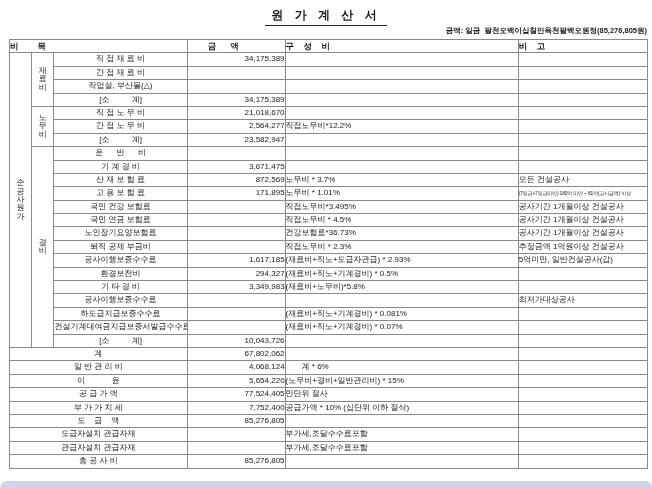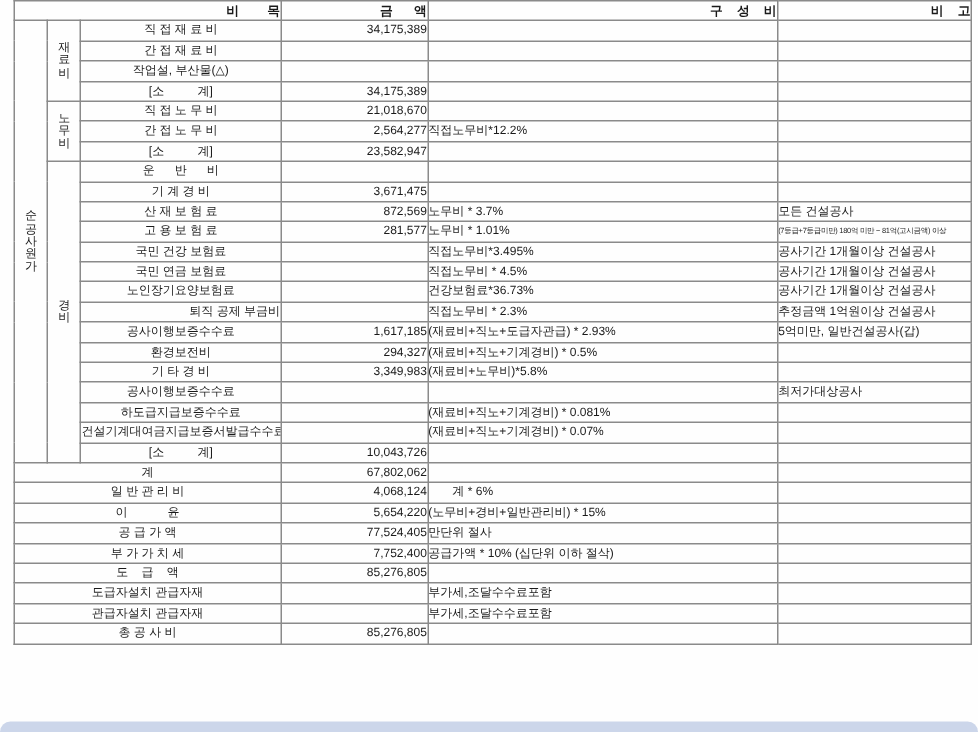--- a/index.html
+++ b/index.html
@@ -38,21 +38,21 @@
     border:1px solid #8a8a8a;
     font-size:8px;
     height:12.4px;
     padding:0;
     line-height:1.05;
     overflow:hidden;
     vertical-align:middle;
   }
   table.cost th {
     font-weight:bold; font-size:8.5px;
-    text-align:right; white-space:pre;
+    text-align:left; white-space:pre;
     border-bottom:1px solid #555;
   }
   .c-item  { text-align:center; white-space:pre; }
   .c-merged{ text-align:center; }
   .c-amount{ text-align:right; padding-right:4px; }
   .c-ratio { text-align:left; padding-left:4px; white-space:pre; }
   .c-note  { text-align:left; padding-left:4px; white-space:pre; }
   .c-note.small { font-size:5px; letter-spacing:-0.2px; }
   .c-group {
     text-align:center;
@@ -64,21 +64,25 @@
     position:absolute; left:0; bottom:0;
     width:100%; height:7px;
     border-radius:7px 7px 0 0;
   }
 </style>
 </head>
 <body>
 
 <div class="page">
 
-
+  <div class="title-wrap">
+    <span class="doc-title">원 가 계 산 서</span>
+  </div>
+
+  <div class="amount-line">금액: 일금  팔천오백이십칠만육천팔백오원정(85,276,805원)</div>
 
   <table class="cost" style="border-color: rgb(68, 68, 68);">
     <colgroup>
       <col style="width:22px">
         <col style="width:22px">
         <col style="width:132px">
       <col style="width:97px">
         <col style="width:231px">
         <col style="width:128px">
     </colgroup>
@@ -159,21 +163,21 @@
           <td class="c-note" style="border-color: rgb(138, 138, 138);"></td>
         </tr>
         <tr>
           <td class="c-item" style="border-color: rgb(138, 138, 138);">산 재 보 험 료</td>
           <td class="c-amount" style="border-color: rgb(138, 138, 138);">872,569</td>
           <td class="c-ratio" style="border-color: rgb(138, 138, 138);">노무비 * 3.7%</td>
           <td class="c-note" style="border-color: rgb(138, 138, 138);">모든 건설공사</td>
         </tr>
         <tr>
           <td class="c-item" style="border-color: rgb(138, 138, 138);">고 용 보 험 료</td>
-          <td class="c-amount" style="border-color: rgb(138, 138, 138);">281,577</td>
+          <td class="c-amount" style="border-color: rgb(138, 138, 138);">171,895</td>
           <td class="c-ratio" style="border-color: rgb(138, 138, 138);">노무비 * 1.01%</td>
           <td class="c-note small" style="border-color: rgb(138, 138, 138);">(7등급+7등급미만) 180억 미만 ~ 81억(고시금액) 이상</td>
         </tr>
         <tr>
           <td class="c-item" style="border-color: rgb(138, 138, 138);">국민 건강 보험료</td>
           <td class="c-amount" style="border-color: rgb(138, 138, 138);"></td>
           <td class="c-ratio" style="border-color: rgb(138, 138, 138);">직접노무비*3.495%</td>
           <td class="c-note" style="border-color: rgb(138, 138, 138);">공사기간 1개월이상 건설공사</td>
         </tr>
         <tr>
@@ -182,21 +186,21 @@
           <td class="c-ratio" style="border-color: rgb(138, 138, 138);">직접노무비 * 4.5%</td>
           <td class="c-note" style="border-color: rgb(138, 138, 138);">공사기간 1개월이상 건설공사</td>
         </tr>
         <tr>
           <td class="c-item" style="border-color: rgb(138, 138, 138);">노인장기요양보험료</td>
           <td class="c-amount" style="border-color: rgb(138, 138, 138);"></td>
           <td class="c-ratio" style="border-color: rgb(138, 138, 138);">건강보험료*36.73%</td>
           <td class="c-note" style="border-color: rgb(138, 138, 138);">공사기간 1개월이상 건설공사</td>
         </tr>
         <tr>
-          <td class="c-item" style="border-color: rgb(138, 138, 138); text-align: right;">퇴직 공제 부금비</td>
+          <td class="c-item" style="border-color: rgb(138, 138, 138);">퇴직 공제 부금비</td>
           <td class="c-amount" style="border-color: rgb(138, 138, 138);"></td>
           <td class="c-ratio" style="border-color: rgb(138, 138, 138);">직접노무비 * 2.3%</td>
           <td class="c-note" style="border-color: rgb(138, 138, 138);">추정금액 1억원이상 건설공사</td>
         </tr>
         <tr>
           <td class="c-item" style="border-color: rgb(138, 138, 138);">공사이행보증수수료</td>
           <td class="c-amount" style="border-color: rgb(138, 138, 138);">1,617,185</td>
           <td class="c-ratio" style="border-color: rgb(138, 138, 138); margin-top: 16px;">(재료비+직노+도급자관급) * 2.93%</td>
           <td class="c-note" style="border-color: rgb(138, 138, 138);">5억미만, 일반건설공사(갑)</td>
         </tr>

